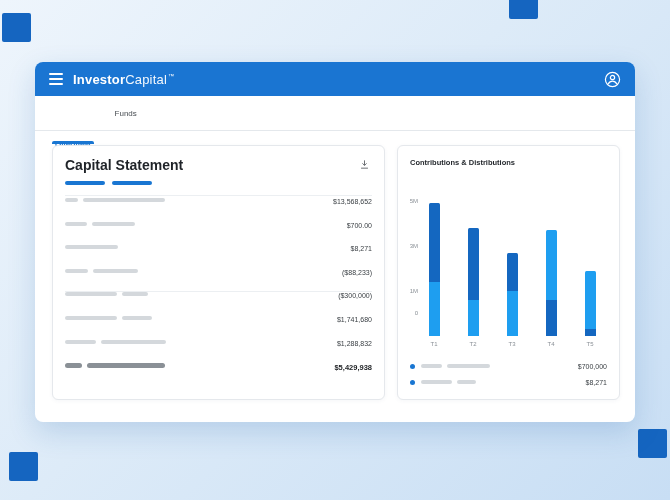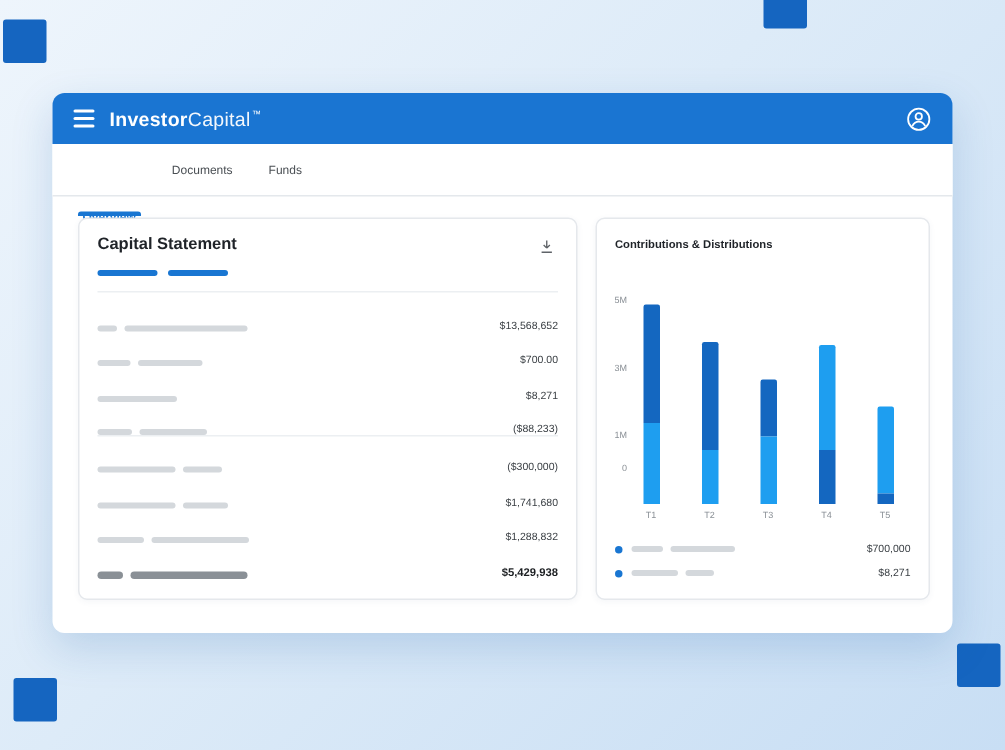--- a/index.html
+++ b/index.html
@@ -28,28 +28,28 @@
   .tab.active::after{content:"";position:absolute;left:-3px;right:-3px;bottom:0;height:3px;
     background:#1976d2;border-radius:2px 2px 0 0;}
 
   .panel{position:absolute;background:#fff;border:1px solid #e5e8ec;border-radius:6px;
     box-shadow:0 1px 4px rgba(60,80,110,.05);}
   .panel.left{left:17px;top:83px;width:333px;height:255px;}
   .panel.right{left:362px;top:83px;width:223px;height:255px;}
 
   .phead{padding:11px 12px 0 12px;}
   .title-row{display:flex;align-items:flex-start;}
-  .cs-title{font-size:11px;font-weight:700;color:#1f2328;}
+  .cs-title{font-size:14px;font-weight:700;color:#1f2328;}
   .dl-btn{margin-left:auto;cursor:pointer;line-height:0;padding:2px;}
   .blue-tabs{display:flex;gap:7px;margin-top:8px;}
   .blue-tabs i{display:block;width:40px;height:4px;border-radius:2px;background:#1976d2;}
   .phead-div{margin-top:10px;border-bottom:1px solid #eceff2;}
 
   .rows{padding:2px 12px 0 12px;}
-  .srow{display:flex;align-items:flex-end;height:23.6px;}
+  .srow{display:flex;align-items:flex-start;height:23.6px;}
   .srow .sk{display:flex;gap:5px;align-items:center;}
   .srow .sk i{display:block;height:4px;border-radius:2px;background:#d4d8dc;}
   .srow .val{margin-left:auto;font-size:7px;color:#3b4045;}
   .srow.divider{border-bottom:1px solid #eceff2;}
   .srow.total .sk i{height:5px;background:#8a9096;border-radius:3px;}
   .srow.total .val{font-size:7.5px;font-weight:700;color:#1c1f22;}
 
   .ch-title{padding:12px 12px 0 12px;font-size:7.5px;font-weight:700;color:#1f2328;}
   .plot{position:absolute;left:0;top:40px;width:100%;height:170px;}
   .ytick{position:absolute;left:0;width:20px;text-align:right;font-size:6px;color:#8a9096;
@@ -87,21 +87,20 @@
       </div>
       <svg class="account" viewBox="0 0 24 24">
         <circle cx="12" cy="12" r="10" fill="none" stroke="#ffffff" stroke-width="1.7"></circle>
         <circle cx="12" cy="9.3" r="3" fill="none" stroke="#ffffff" stroke-width="1.7"></circle>
         <path d="M5.9 18.4c1.4-2.7 3.6-4.1 6.1-4.1s4.7 1.4 6.1 4.1" fill="none" stroke="#ffffff" stroke-width="1.7"></path>
       </svg>
     </div>
 
     <div class="tabs" id="tabs">
         <div class="tab active">Overview</div>
-        <div class="tab">Documents</div>
         <div class="tab">Funds</div>
       </div>
 
     <div class="panel left">
       <div class="phead">
         <div class="title-row">
           <div class="cs-title">Capital Statement</div>
           <div class="dl-btn">
             <svg width="11" height="11" viewBox="0 0 24 24">
               <path d="M12 3v11m0 0l-4.5-4.5M12 14l4.5-4.5" fill="none" stroke="#5f6368" stroke-width="2"></path>

